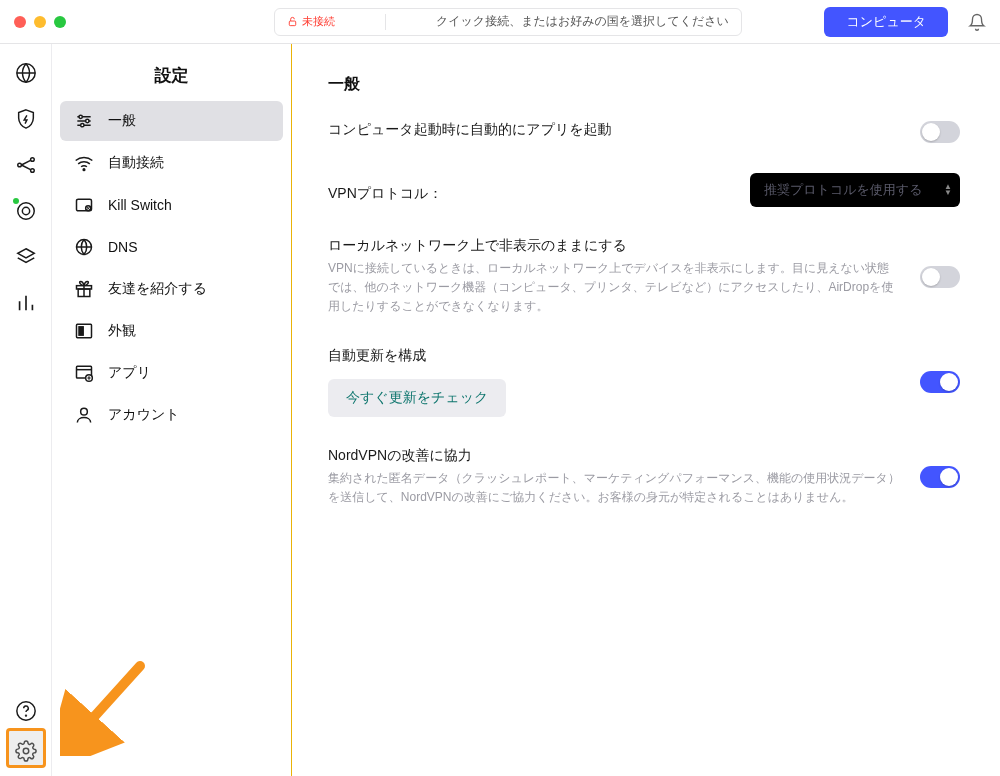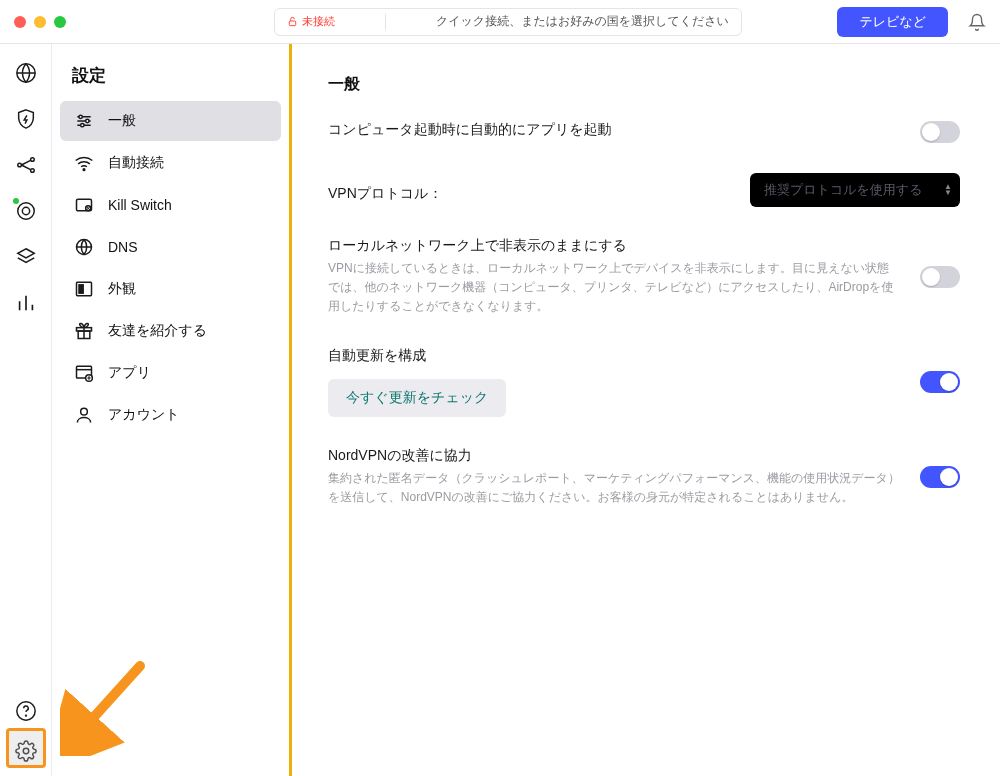--- a/index.html
+++ b/index.html
@@ -24,21 +24,21 @@
   .main { display: flex; height: 732px; }
 
   
   .nav-rail { width: 52px; border-right: 1px solid #ececef; display: flex; flex-direction: column; align-items: center; padding-top: 18px; gap: 24px; position: relative; }
   .nav-rail .icon { width: 22px; height: 22px; color: #1a1a1a; display: flex; align-items: center; justify-content: center; position: relative; cursor: pointer; }
   .nav-rail .dot-green::after { content: ''; position: absolute; width: 6px; height: 6px; background: #28c840; border-radius: 50%; top: -2px; left: -2px; }
   .nav-rail .rail-bottom { position: absolute; bottom: 14px; display: flex; flex-direction: column; align-items: center; gap: 18px; }
   .gear-highlight { position: absolute; bottom: 8px; left: 6px; width: 40px; height: 40px; border: 3px solid #f7941d; border-radius: 4px; background: rgba(200,200,200,0.3); pointer-events: none; }
 
   
-  .settings-sidebar { width: 240px; border-right: 3px solid #eab308; padding: 20px 8px; }
+  .settings-sidebar { width: 240px; border-right: 1px solid #eab308; padding: 20px 8px; text-align: center; }
   .settings-title { font-size: 17px; font-weight: 700; padding: 0 12px 14px; color: #111; }
   .settings-item { display: flex; align-items: center; gap: 14px; padding: 10px 14px; border-radius: 6px; font-size: 14px; color: #111; cursor: pointer; margin-bottom: 2px; }
   .settings-item.selected { background: #e0e0e4; }
   .settings-item .si-icon { width: 20px; height: 20px; display: flex; align-items: center; justify-content: center; color: #1a1a1a; }
 
   
   .content { flex: 1; padding: 30px 40px 30px 36px; overflow-y: auto; }
   .section-title { font-size: 16px; font-weight: 700; margin-bottom: 26px; color: #111; }
   .row { display: flex; justify-content: space-between; align-items: center; margin-bottom: 30px; gap: 20px; }
   .row-text { flex: 1; }
@@ -72,21 +72,21 @@
       <svg viewBox="0 0 24 24" fill="none" stroke="#ff3b30" stroke-width="2">
           <rect x="5" y="11" width="14" height="10" rx="2"></rect>
           <path d="M8 11V7a4 4 0 0 1 8 0"></path>
         </svg>
       <span>未接続</span>
     </span>
     <span class="status-divider"></span>
     <span>クイック接続、またはお好みの国を選択してください</span>
   </div>
   <div class="spacer"></div>
-  <button class="quick-connect">テレビなど</button>
+  <button class="quick-connect">コンピュータ</button>
   <span class="bell">
     <svg width="18" height="18" viewBox="0 0 24 24" fill="none" stroke="currentColor" stroke-width="1.8">
         <path d="M6 8a6 6 0 0 1 12 0c0 7 3 9 3 9H3s3-2 3-9"></path>
         <path d="M10 21a2 2 0 0 0 4 0"></path>
       </svg>
   </span>
 </div>
 
 <div class="main">
 
@@ -188,36 +188,36 @@
             <circle cx="12" cy="12" r="9"></circle>
             <path d="M3 12h18M12 3a14 14 0 0 1 0 18M12 3a14 14 0 0 0 0 18"></path>
           </svg>
       </span>
       <span>DNS</span>
     </div>
 
     <div class="settings-item">
       <span class="si-icon">
         <svg width="20" height="20" viewBox="0 0 24 24" fill="none" stroke="currentColor" stroke-width="1.8">
-            <rect x="3" y="4" width="18" height="16" rx="1"></rect>
-            <rect x="6" y="7" width="5" height="10" fill="currentColor"></rect>
-          </svg>
-      </span>
-      <span>外観</span>
-    </div>
-
-    <div class="settings-item">
-      <span class="si-icon">
-        <svg width="20" height="20" viewBox="0 0 24 24" fill="none" stroke="currentColor" stroke-width="1.8">
             <rect x="3" y="8" width="18" height="4"></rect>
             <rect x="5" y="12" width="14" height="9"></rect>
             <path d="M12 8v13M12 8s-1-5-4-5 0 5 4 5zM12 8s1-5 4-5 0 5-4 5z"></path>
           </svg>
       </span>
       <span>友達を紹介する</span>
+    </div>
+
+    <div class="settings-item">
+      <span class="si-icon">
+        <svg width="20" height="20" viewBox="0 0 24 24" fill="none" stroke="currentColor" stroke-width="1.8">
+            <rect x="3" y="4" width="18" height="16" rx="1"></rect>
+            <rect x="6" y="7" width="5" height="10" fill="currentColor"></rect>
+          </svg>
+      </span>
+      <span>外観</span>
     </div>
 
     <div class="settings-item">
       <span class="si-icon">
         <svg width="20" height="20" viewBox="0 0 24 24" fill="none" stroke="currentColor" stroke-width="1.8">
             <rect x="3" y="4" width="18" height="14" rx="1"></rect>
             <path d="M3 8h18"></path>
             <circle cx="18" cy="18" r="4" fill="#fff"></circle>
             <path d="M18 16v4M16 18h4" stroke-width="1.4"></path>
           </svg>

